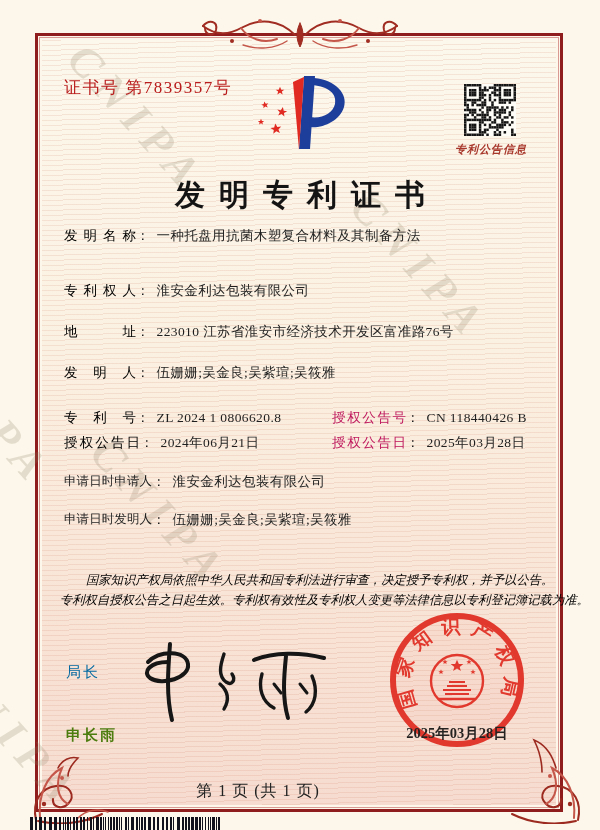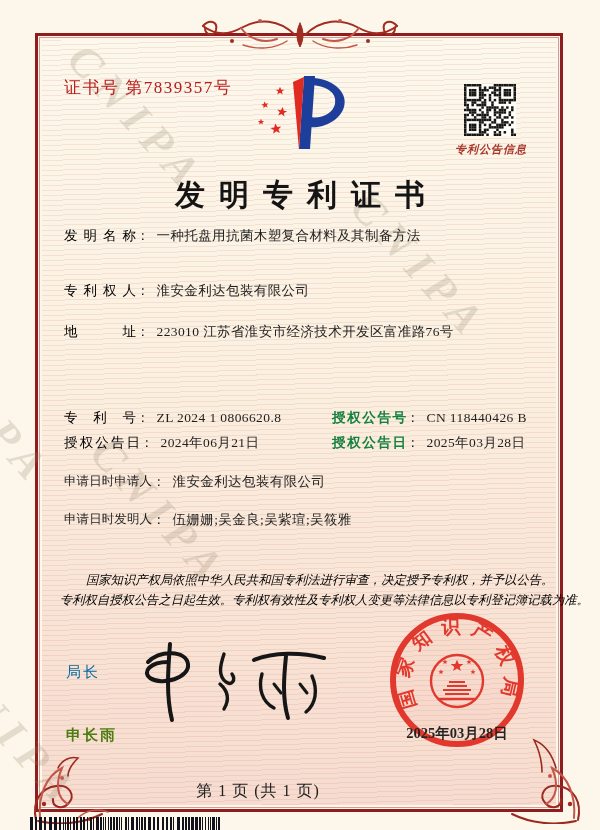--- a/index.html
+++ b/index.html
@@ -33,21 +33,21 @@
     letter-spacing:14px;text-indent:14px;color:#141414;margin-top:26px;}
   .row{left:64px;height:18px;font-size:13.5px;white-space:nowrap;}
   .flabel{display:inline-block;width:72px;text-align:justify;text-align-last:justify;
     vertical-align:top;color:#000000;}
   .flabel-long{display:inline-block;width:88px;font-size:12.5px;text-align:justify;
     text-align-last:justify;vertical-align:top;color:#1f1f1f;}
   .colon{color:#1f1f1f;}
   .val{margin-left:7px;color:#1f1f1f;letter-spacing:0.4px;}
   .cell-r{position:absolute;left:268px;top:0;white-space:nowrap;}
   .flabel-r{display:inline-block;width:74px;text-align:justify;text-align-last:justify;
-    vertical-align:top;color:#15803d;font-weight:bold;}
+    vertical-align:top;color:#be185d;}
   .decl{left:60px;top:570px;width:492px;font-size:12.3px;font-style:italic;
     color:#000000;line-height:20px;white-space:nowrap;}
   .decl .l1{text-indent:26px;}
   .sig-role{left:66px;top:663px;font-family:"Liberation Sans","DejaVu Sans",sans-serif;
     font-size:15px;font-weight:400;color:#0369a1;letter-spacing:2px;}
   .sig-name{left:66px;top:726px;font-family:Liberation Sans, sans-serif;
     font-size:15px;font-weight:700;color:#4d7c0f;letter-spacing:2px;}
   .sig-svg{left:128px;top:632px;}
   .seal{left:377px;top:602px;}
   .footer{left:0;top:781px;width:516px;text-align:center;font-size:16px;color:#222;letter-spacing:1px;}
@@ -384,20 +384,23 @@
 
     <div class="abs row" style="top:227px">
       <span class="flabel">发明名称</span><span class="colon">：</span><span class="val">一种托盘用抗菌木塑复合材料及其制备方法</span>
     </div>
     <div class="abs row" style="top:282px">
       <span class="flabel">专利权人</span><span class="colon">：</span><span class="val">淮安金利达包装有限公司</span>
     </div>
     <div class="abs row" style="top:323px">
       <span class="flabel">地址</span><span class="colon">：</span><span class="val">223010 江苏省淮安市经济技术开发区富准路76号</span>
     </div>
+    <div class="abs row" style="top:364px">
+      <span class="flabel">发明人</span><span class="colon">：</span><span class="val">伍姗姗;吴金良;吴紫瑄;吴筱雅</span>
+    </div>
     <div class="abs row" style="top:409px">
       <span class="flabel">专利号</span><span class="colon">：</span><span class="val">ZL 2024 1 0806620.8</span>
       <span class="cell-r">
         <span class="flabel-r">授权公告号</span><span class="colon">：</span><span class="val">CN 118440426 B</span>
       </span>
     </div>
     <div class="abs row" style="top:434px">
       <span class="flabel" style="width:76px">授权公告日</span><span class="colon">：</span><span class="val">2024年06月21日</span>
       <span class="cell-r">
         <span class="flabel-r">授权公告日</span><span class="colon">：</span><span class="val">2025年03月28日</span>

